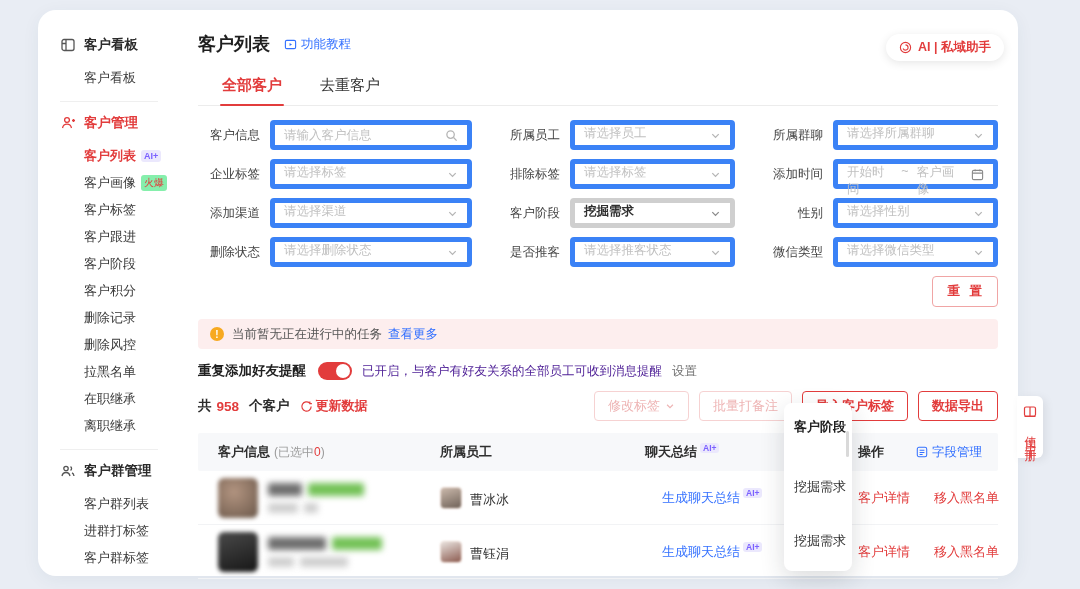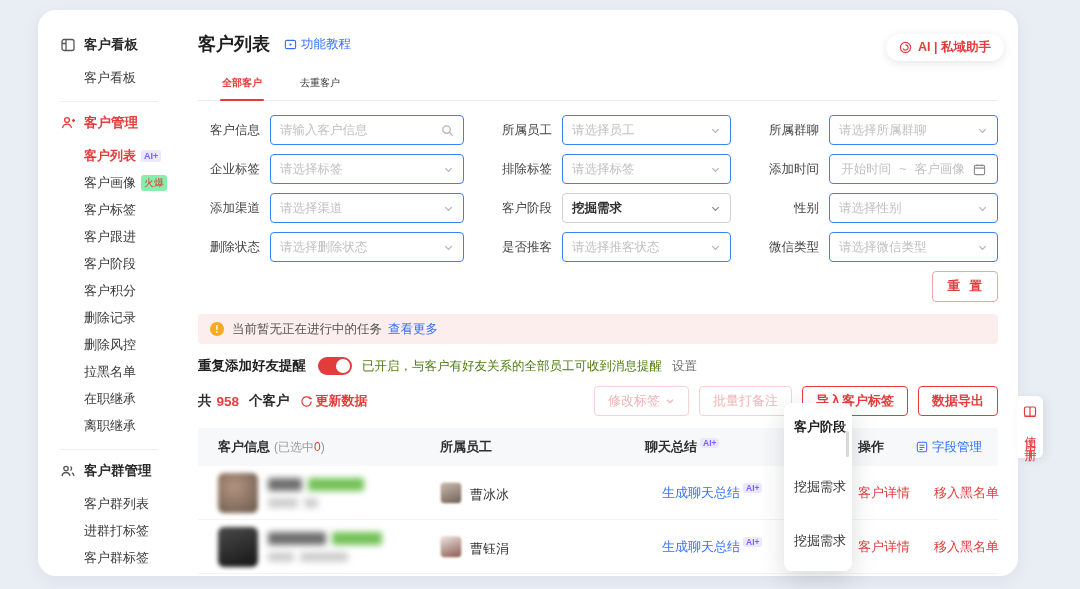--- a/index.html
+++ b/index.html
@@ -20,50 +20,50 @@
   .badge-hot { font-size:10px; color:#e23c3c; background:#86efac; border-radius:3px; padding:1px 3px; }
 
   
   .main { flex:1; position:relative; padding:0 20px; min-width:0; }
   .main-header { margin-top:22px; display:flex; align-items:center; }
   .page-title { font-size:18px; font-weight:700; color:#1f1f1f; }
   .tutorial { display:flex; align-items:center; gap:4px; margin-left:14px; color:#3370ff; font-size:12.5px; cursor:pointer; }
   .ai-pill { position:absolute; right:14px; top:24px; background:#fff; border-radius:999px; box-shadow:0 2px 10px rgba(0,0,0,.10); padding:5px 13px; display:flex; align-items:center; gap:6px; color:#e23c3c; font-size:12.5px; font-weight:600; cursor:pointer; }
 
   .tabs { margin-top:14px; display:flex; gap:34px; border-bottom:1px solid #ececec; padding-left:22px; }
-  .tab { font-size:10px; color:#333; padding:6px 2px 10px; cursor:pointer; position:relative; }
+  .tab { font-size:15px; color:#333; padding:6px 2px 10px; cursor:pointer; position:relative; }
   .tab.active { color:#e23c3c; font-weight:700; }
   .tab.active::after { content:""; position:absolute; left:0; right:0; bottom:-1px; height:2px; background:#e23c3c; border-radius:2px; }
 
   
   .filters { display:grid; grid-template-columns:1fr 1fr 1fr; column-gap:26px; row-gap:9px; margin-top:14px; }
   .field { display:flex; align-items:center; height:30px; }
   .flabel { width:62px; flex:none; text-align:right; margin-right:10px; font-size:12.5px; color:#444; white-space:nowrap; }
-  .control { flex:1; height:30px; border:1px solid #3b82f6; border-radius:4px; background:#fff; display:flex; align-items:center; padding:0 9px; font-size:12.5px; color:#c0c0c0; cursor:pointer; min-width:0; }
+  .control { flex:1; height:30px; border:5px solid #3b82f6; border-radius:4px; background:#fff; display:flex; padding:0 9px; font-size:12.5px; color:#c0c0c0; cursor:pointer; min-width:0; }
   .control .ph { flex:1; overflow:hidden; white-space:nowrap; }
   .control.valued { border-color:#cfcfcf; }
   .control.valued .val { flex:1; color:#2f2f2f; font-weight:700; }
   .control input { border:none; outline:none; flex:1; font-size:12.5px; color:#333; font-family:inherit; min-width:0; }
   .control input::placeholder { color:#c0c0c0; }
   .daterange { justify-content:center; gap:8px; }
   .daterange span { color:#c0c0c0; }
   .icn { flex:none; display:flex; align-items:center; }
 
   .reset-row { display:flex; justify-content:flex-end; margin-top:9px; }
   .btn-reset { border:1px solid #f0a5a5; color:#e23c3c; background:#fff; font-size:12.5px; font-weight:700; letter-spacing:3px; padding:6px 12px 6px 15px; border-radius:4px; cursor:pointer; }
 
   .notice { margin-top:12px; background:#fdeeee; border-radius:4px; height:30px; display:flex; align-items:center; padding:0 12px; font-size:12.5px; color:#555; }
   .warn-icon { width:14px; height:14px; border-radius:50%; background:#f7a920; color:#fff; font-size:10px; font-weight:700; display:flex; align-items:center; justify-content:center; margin-right:8px; flex:none; }
   .notice a { color:#3370ff; margin-left:6px; text-decoration:none; cursor:pointer; }
 
   .toggle-row { margin-top:13px; display:flex; align-items:center; }
   .bold-lbl { font-size:13.5px; font-weight:700; color:#1f1f1f; }
   .switch { width:34px; height:18px; background:#e23c3c; border-radius:9px; margin-left:12px; position:relative; cursor:pointer; flex:none; }
   .switch::after { content:""; position:absolute; right:2px; top:2px; width:14px; height:14px; border-radius:50%; background:#fff; }
-  .toggle-desc { font-size:12.5px; color:#4d7c0f; margin-left:10px; }
+  .toggle-desc { font-size:12.5px; color:#4c1d95; margin-left:10px; }
   .set-link { font-size:12.5px; color:#737373; margin-left:10px; cursor:pointer; }
 
   .count-row { margin-top:11px; display:flex; align-items:center; font-size:13.5px; color:#2b2b2b; font-weight:600; }
   .count-num { color:#e23c3c; margin:0 5px; font-weight:700; }
   .count-suffix { margin-right:10px; margin-left:5px; }
   .refresh { display:flex; align-items:center; gap:3px; color:#e23c3c; font-size:13px; cursor:pointer; }
   .actions { margin-left:auto; display:flex; gap:10px; }
   .btn { height:30px; padding:0 13px; border-radius:4px; font-size:13px; display:flex; align-items:center; gap:5px; background:#fff; cursor:pointer; white-space:nowrap; }
   .btn.disabled { border:1px solid #f6d2d2; color:#eeb4b4; cursor:not-allowed; }
   .btn.outline { border:1px solid #e23c3c; color:#e23c3c; font-weight:700; }

